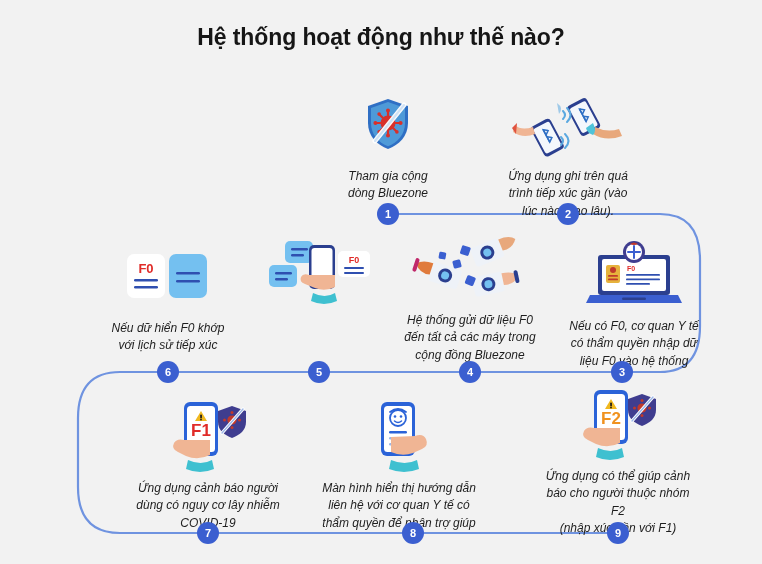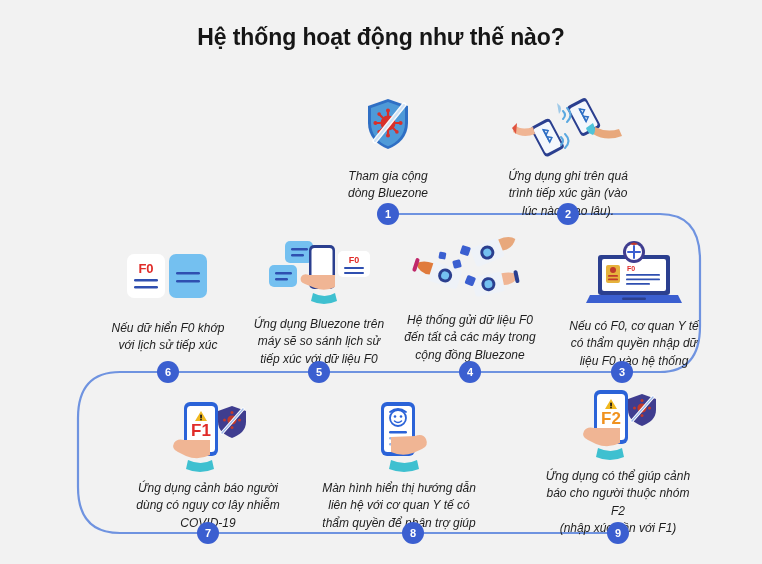--- a/index.html
+++ b/index.html
@@ -219,23 +219,20 @@
         <rect x="75" y="12" width="32" height="26" rx="5" fill="#ffffff"></rect>
         <text x="91" y="24" text-anchor="middle" font-family="Liberation Sans, sans-serif" font-size="9" font-weight="700" fill="#e02b28">F0</text>
         <rect x="81" y="28" width="20" height="2" rx="1" fill="#2f4fb0"></rect>
         <rect x="81" y="33" width="20" height="2" rx="1" fill="#2f4fb0"></rect>
         <rect x="46" y="6" width="26" height="44" rx="5" fill="#2b3f8f"></rect>
         <rect x="48.5" y="9" width="21" height="37" rx="3" fill="#ffffff"></rect>
         <path d="M46 36 q-6 -2 -8 2 q-2 5 4 7 l10 4 q10 4 20 -1 v-12 z" fill="#f0b594"></path>
         <path d="M50 54 q12 6 22 0 l2 8 q-13 6 -26 0 z" fill="#3fc0d0"></path>
       </svg>
     </div>
-    <div class="caption">Ứng dụng Bluezone trên
-máy sẽ so sánh lịch sử
-tiếp xúc với dữ liệu F0</div>
   </div>
 
   <div class="step" style="left:470px; top:232px;">
     <div class="art">
       <svg width="118" height="60" viewBox="0 0 118 60" aria-hidden="true">
 
         <g transform="rotate(-22 78 16)">
           <rect x="62" y="4" width="30" height="20" rx="3" fill="#eef2f8"></rect>
           <circle cx="77" cy="14" r="7" fill="#2b3f8f"></circle>
           <circle cx="77" cy="14" r="4" fill="#74c0f0"></circle>

